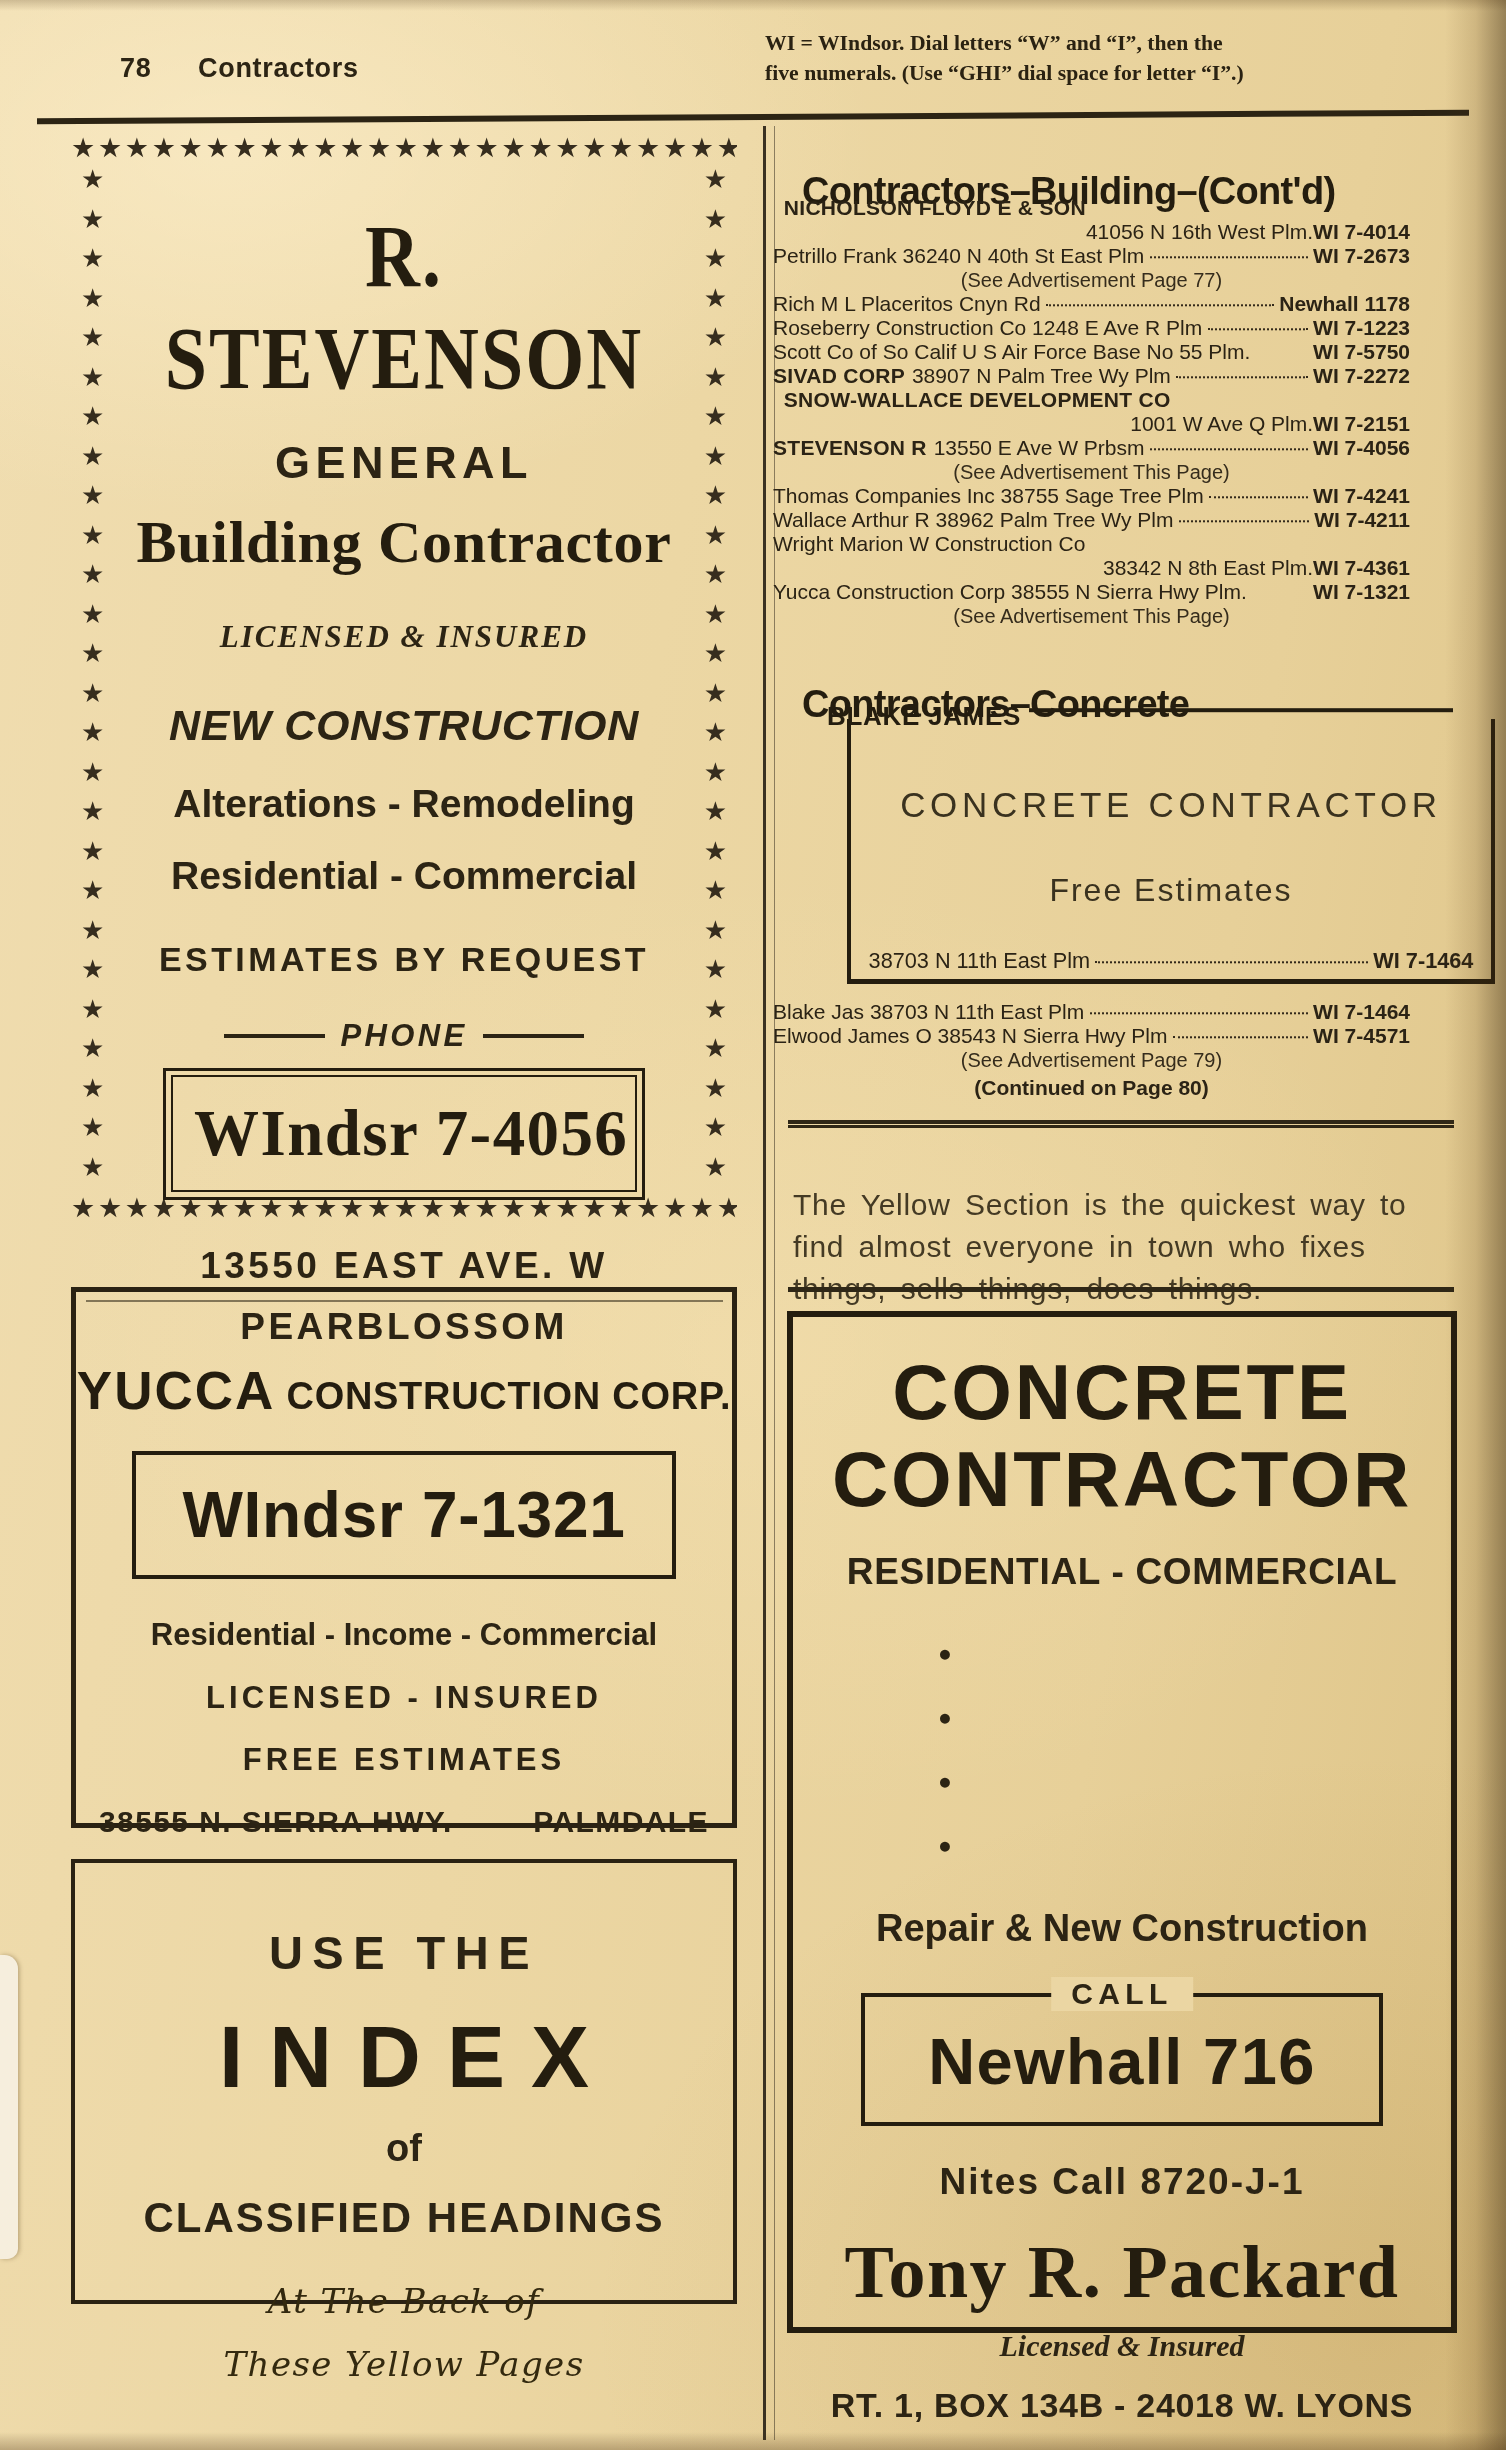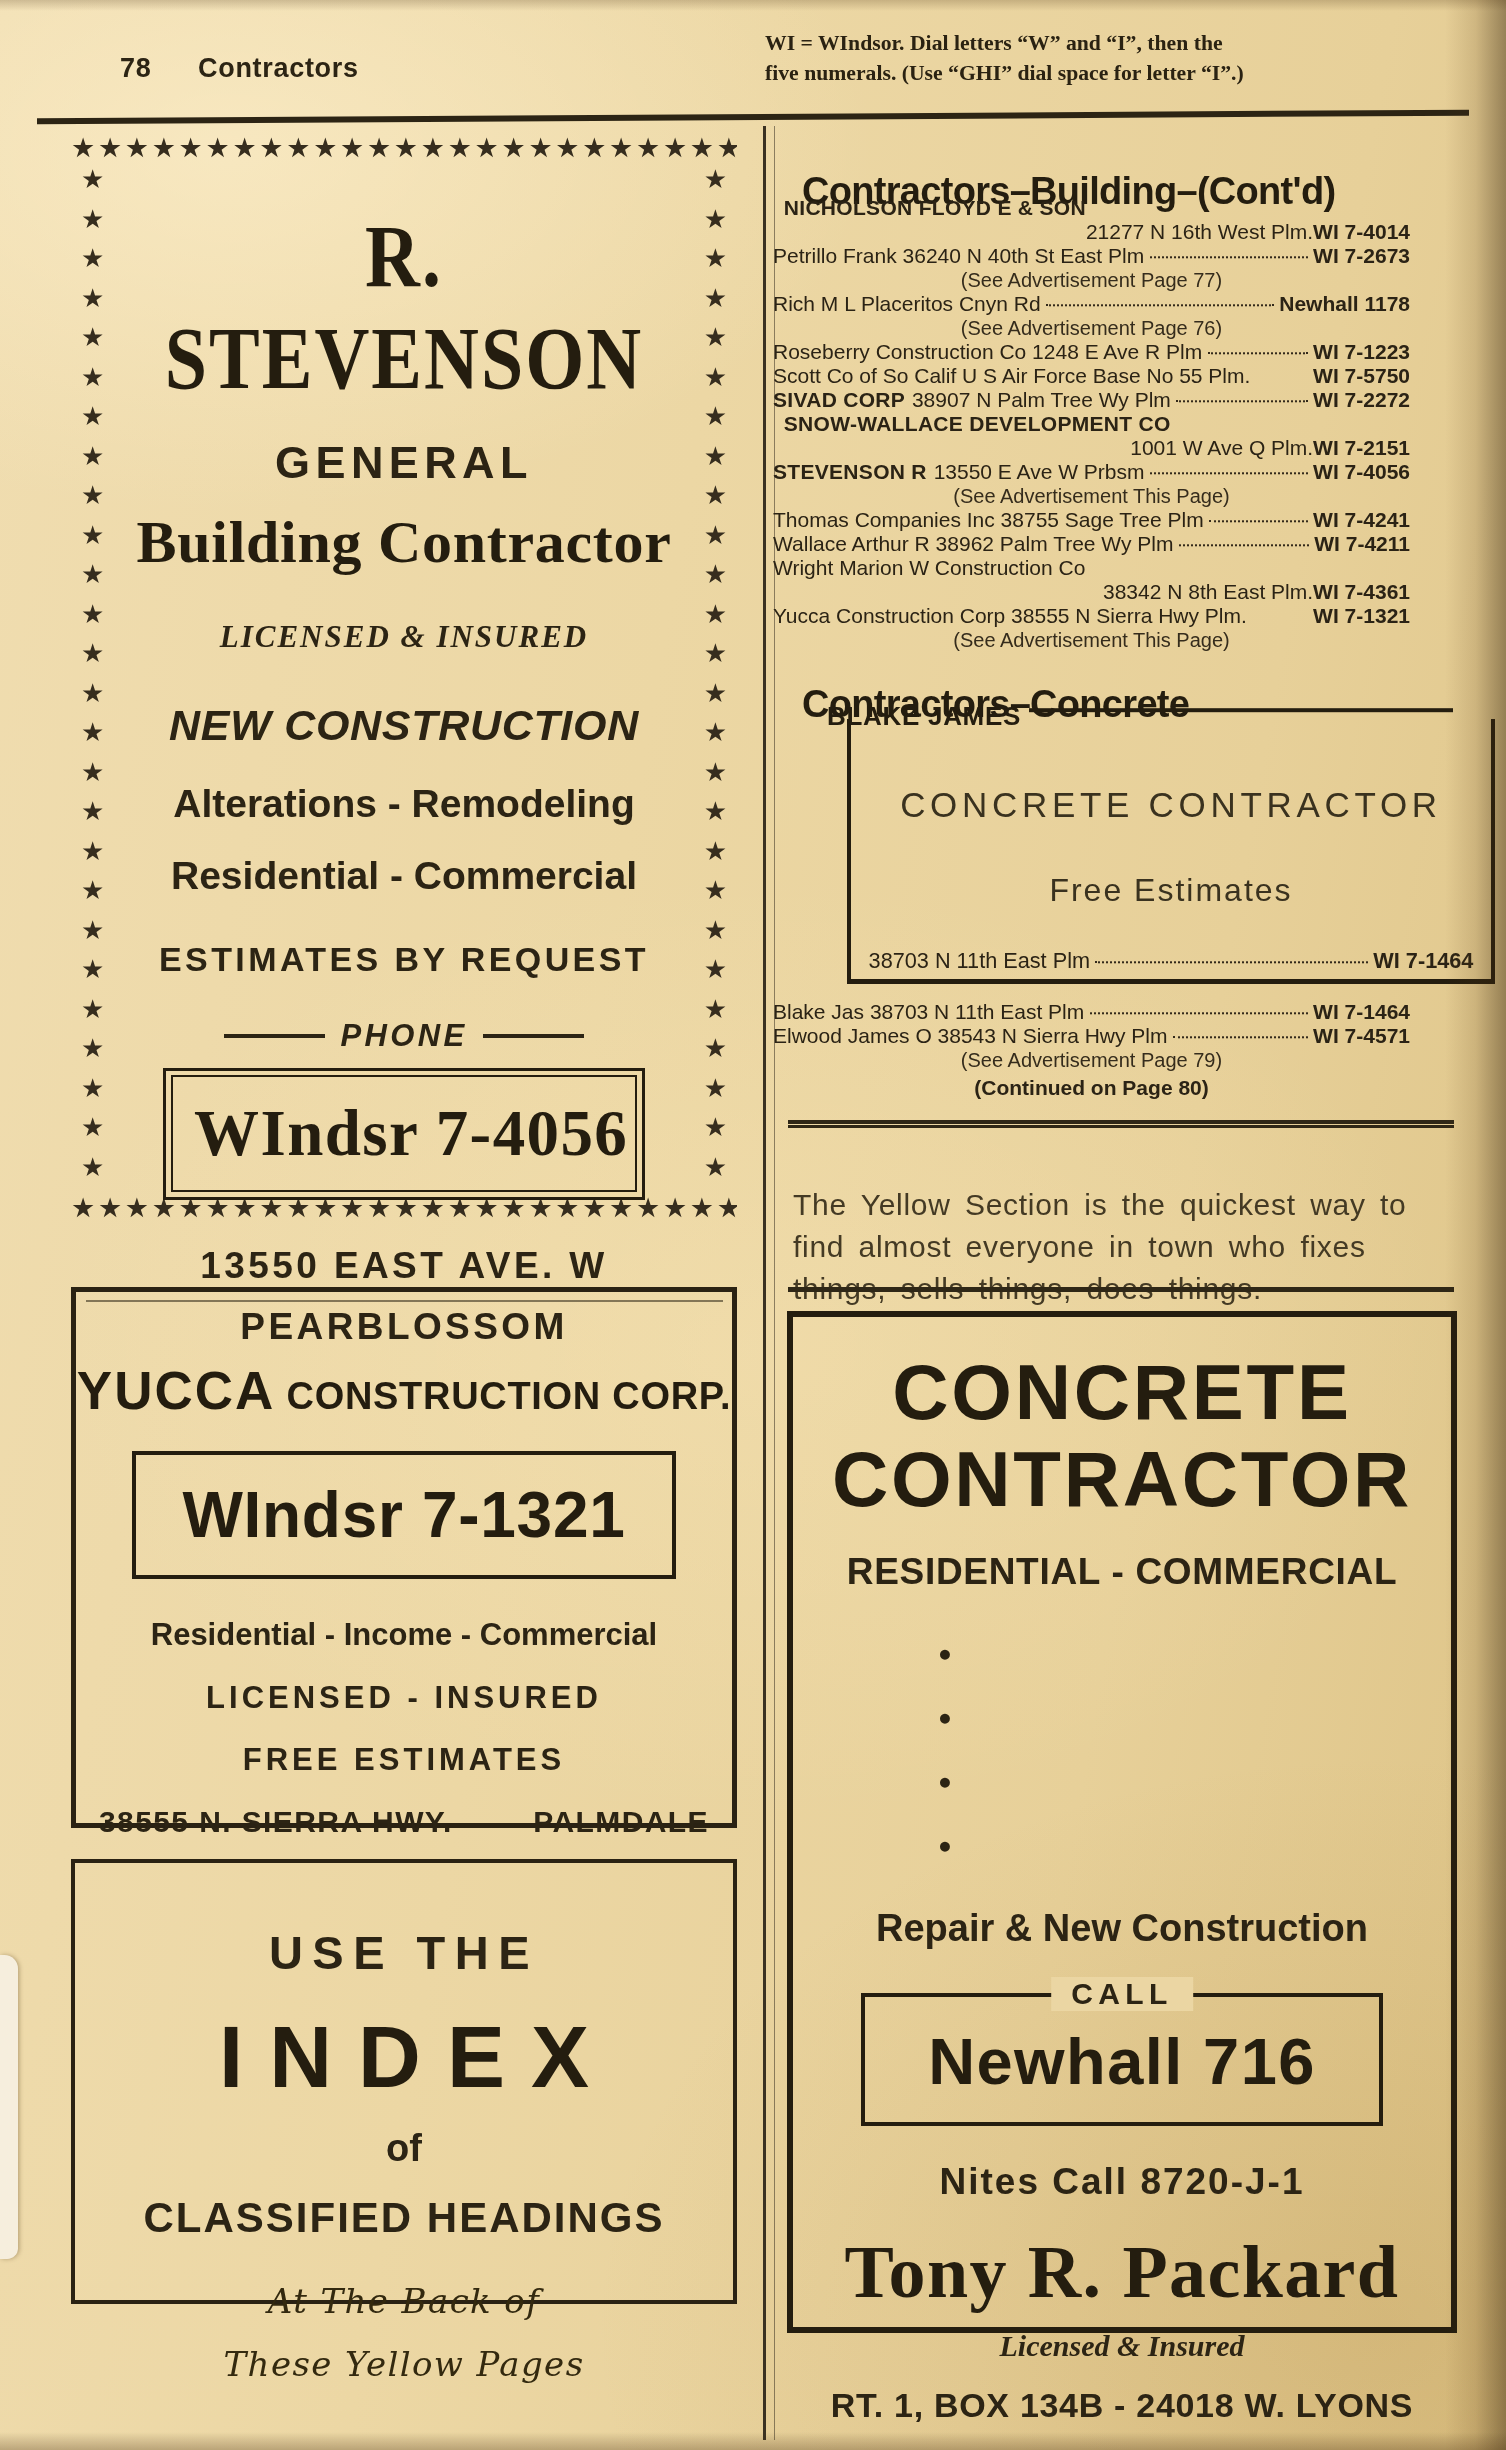--- a/index.html
+++ b/index.html
@@ -198,45 +198,40 @@
   <h2 class="sec-heading h-building">Contractors–Building–(Cont'd)</h2>
   <div class="listing l-building">
 
   <div class="lrow row-bold">
 
         <span class="txt">NICHOLSON FLOYD E &amp; SON</span>
 
       </div>
       <div class="lrow row-right">
 
-        <span class="txt">21277 N 16th West Plm.</span>
+        <span class="txt">41056 N 16th West Plm.</span>
 
         <span class="phone">WI 7-4014</span>
       </div>
       <div class="lrow row-entry">
 
         <span class="txt">Petrillo Frank 36240 N 40th St East Plm</span>
         <span class="dots"></span>
         <span class="phone">WI 7-2673</span>
       </div>
       <div class="lrow row-note">
 
         <span class="txt">(See Advertisement Page 77)</span>
 
       </div>
       <div class="lrow row-entry">
 
         <span class="txt">Rich M L  Placeritos  Cnyn  Rd</span>
         <span class="dots"></span>
         <span class="phone">Newhall 1178</span>
-      </div>
-      <div class="lrow row-note">
-
-        <span class="txt">(See Advertisement Page 76)</span>
-
       </div>
       <div class="lrow row-entry">
 
         <span class="txt">Roseberry Construction Co 1248 E Ave R Plm</span>
         <span class="dots"></span>
         <span class="phone">WI 7-1223</span>
       </div>
       <div class="lrow row-full">
 
         <span class="txt">Scott Co of So Calif U S Air Force Base No 55 Plm.</span>

